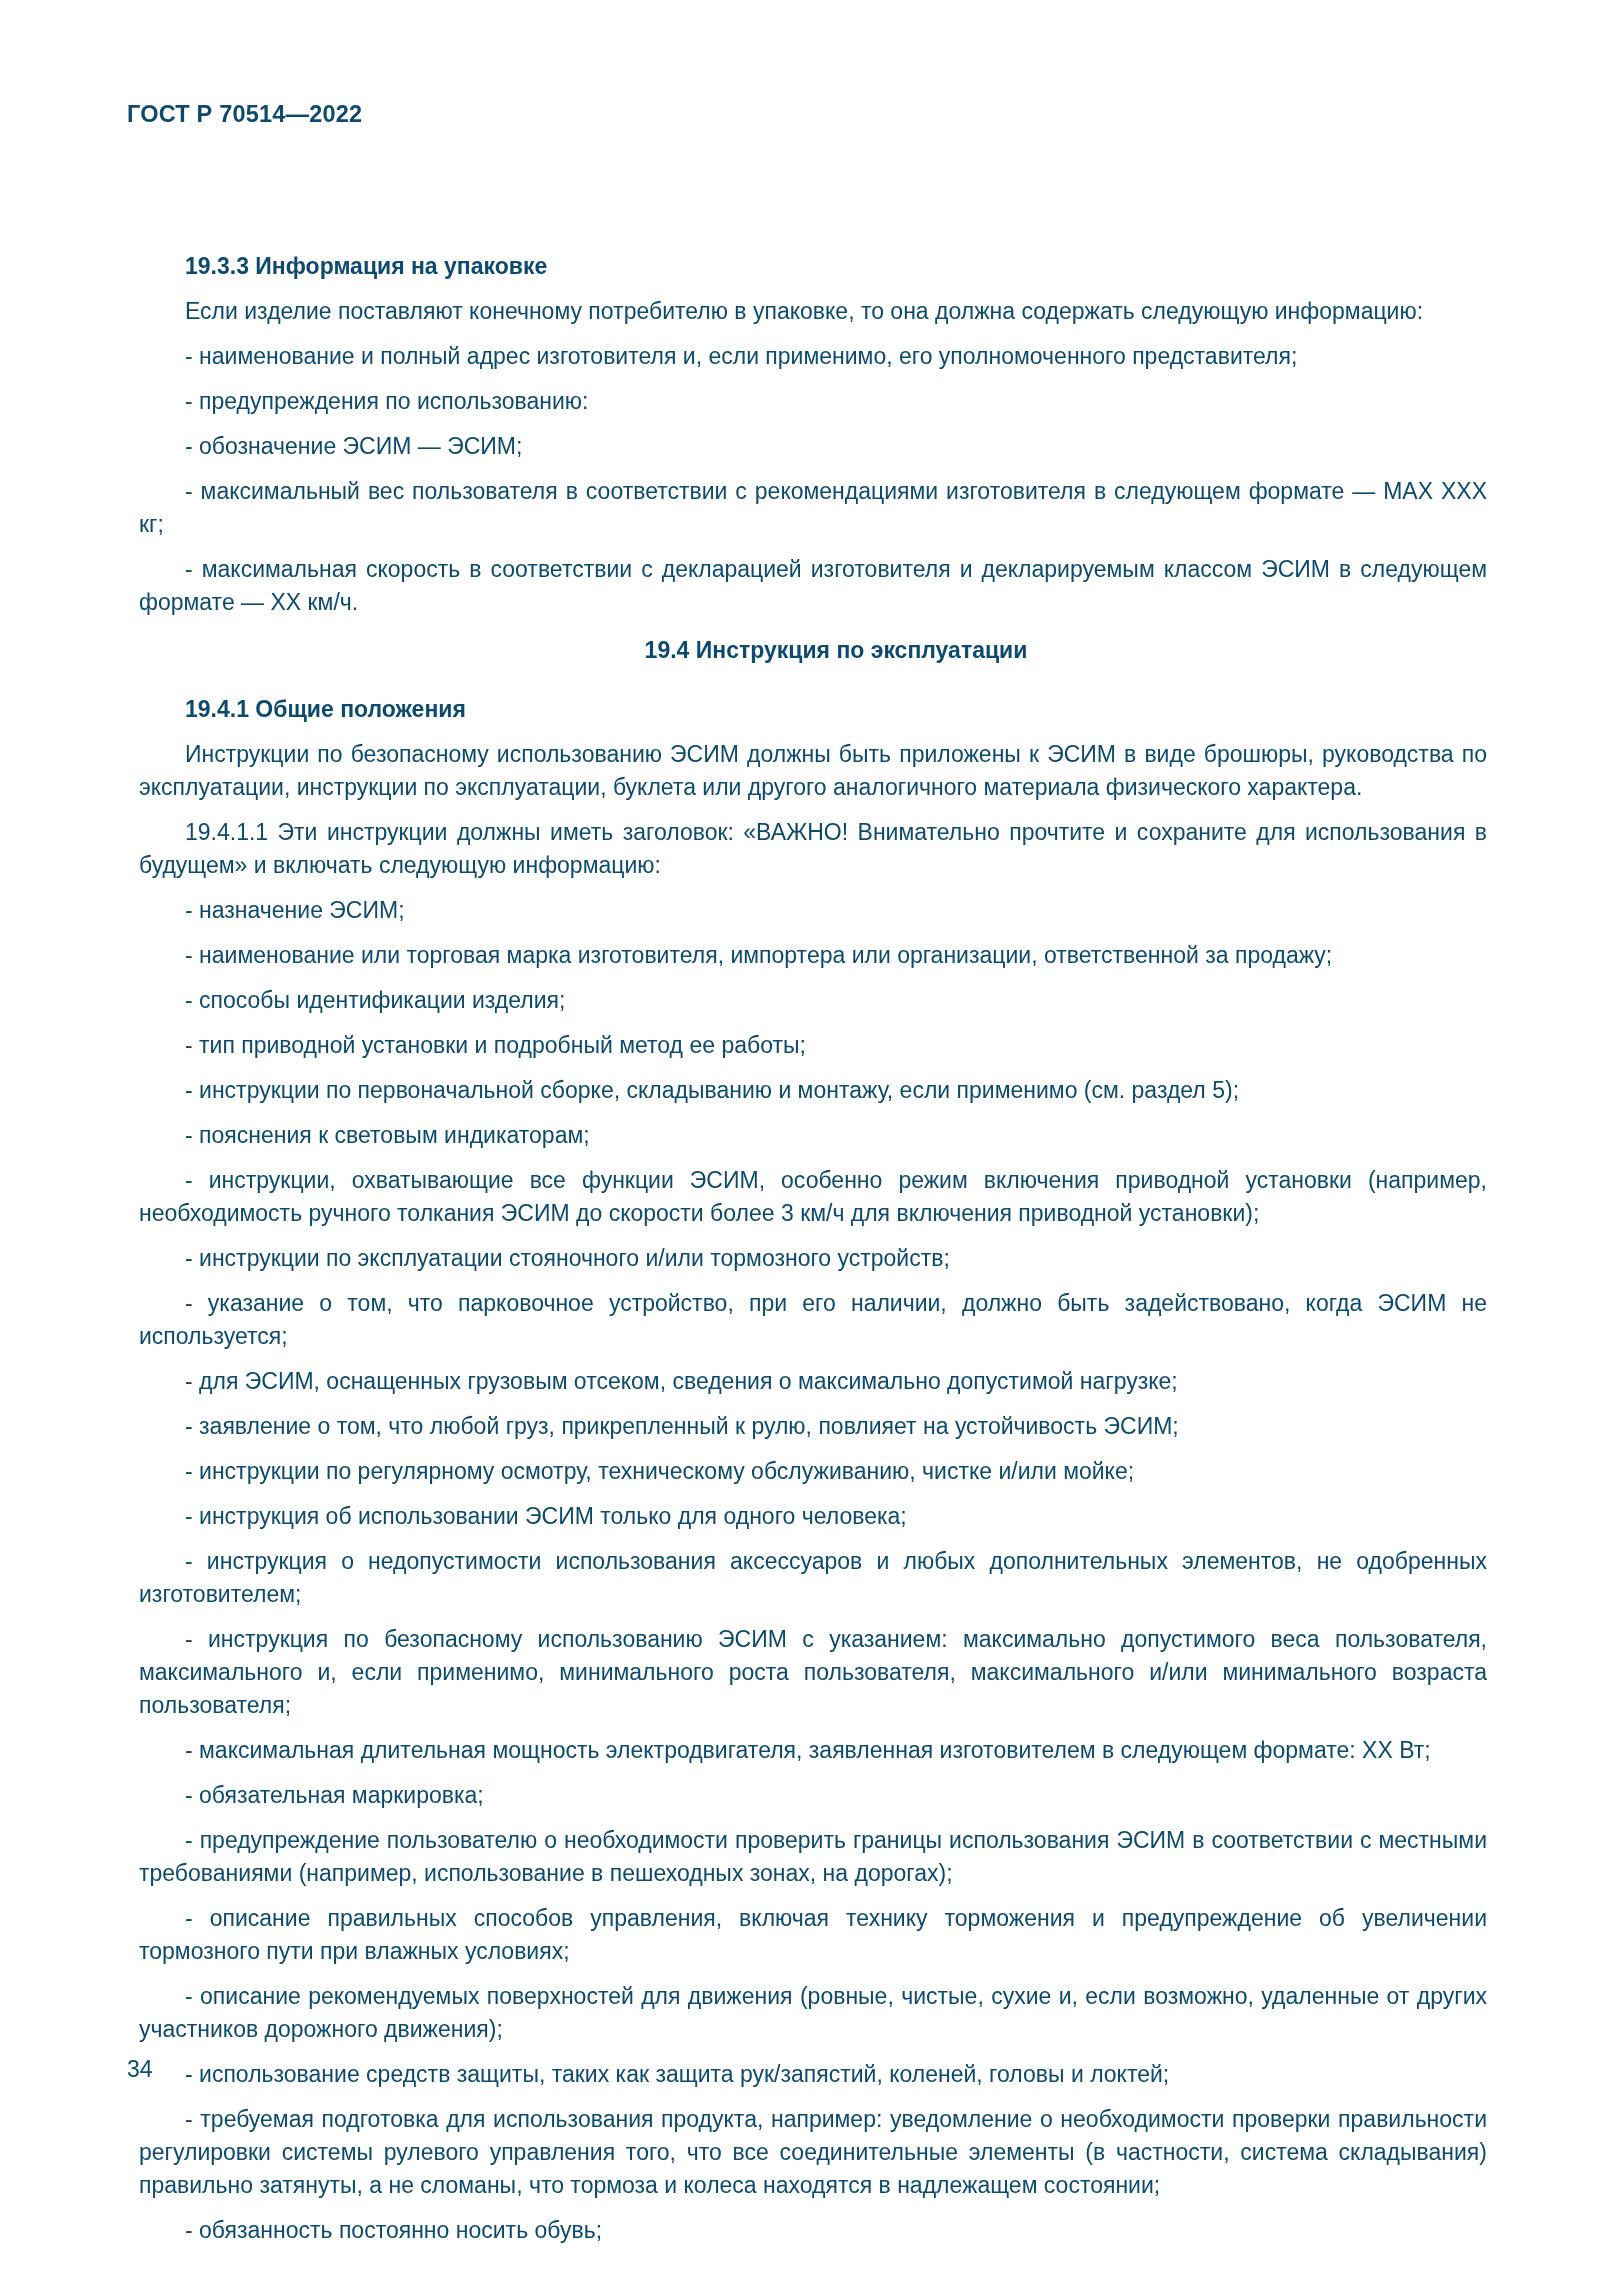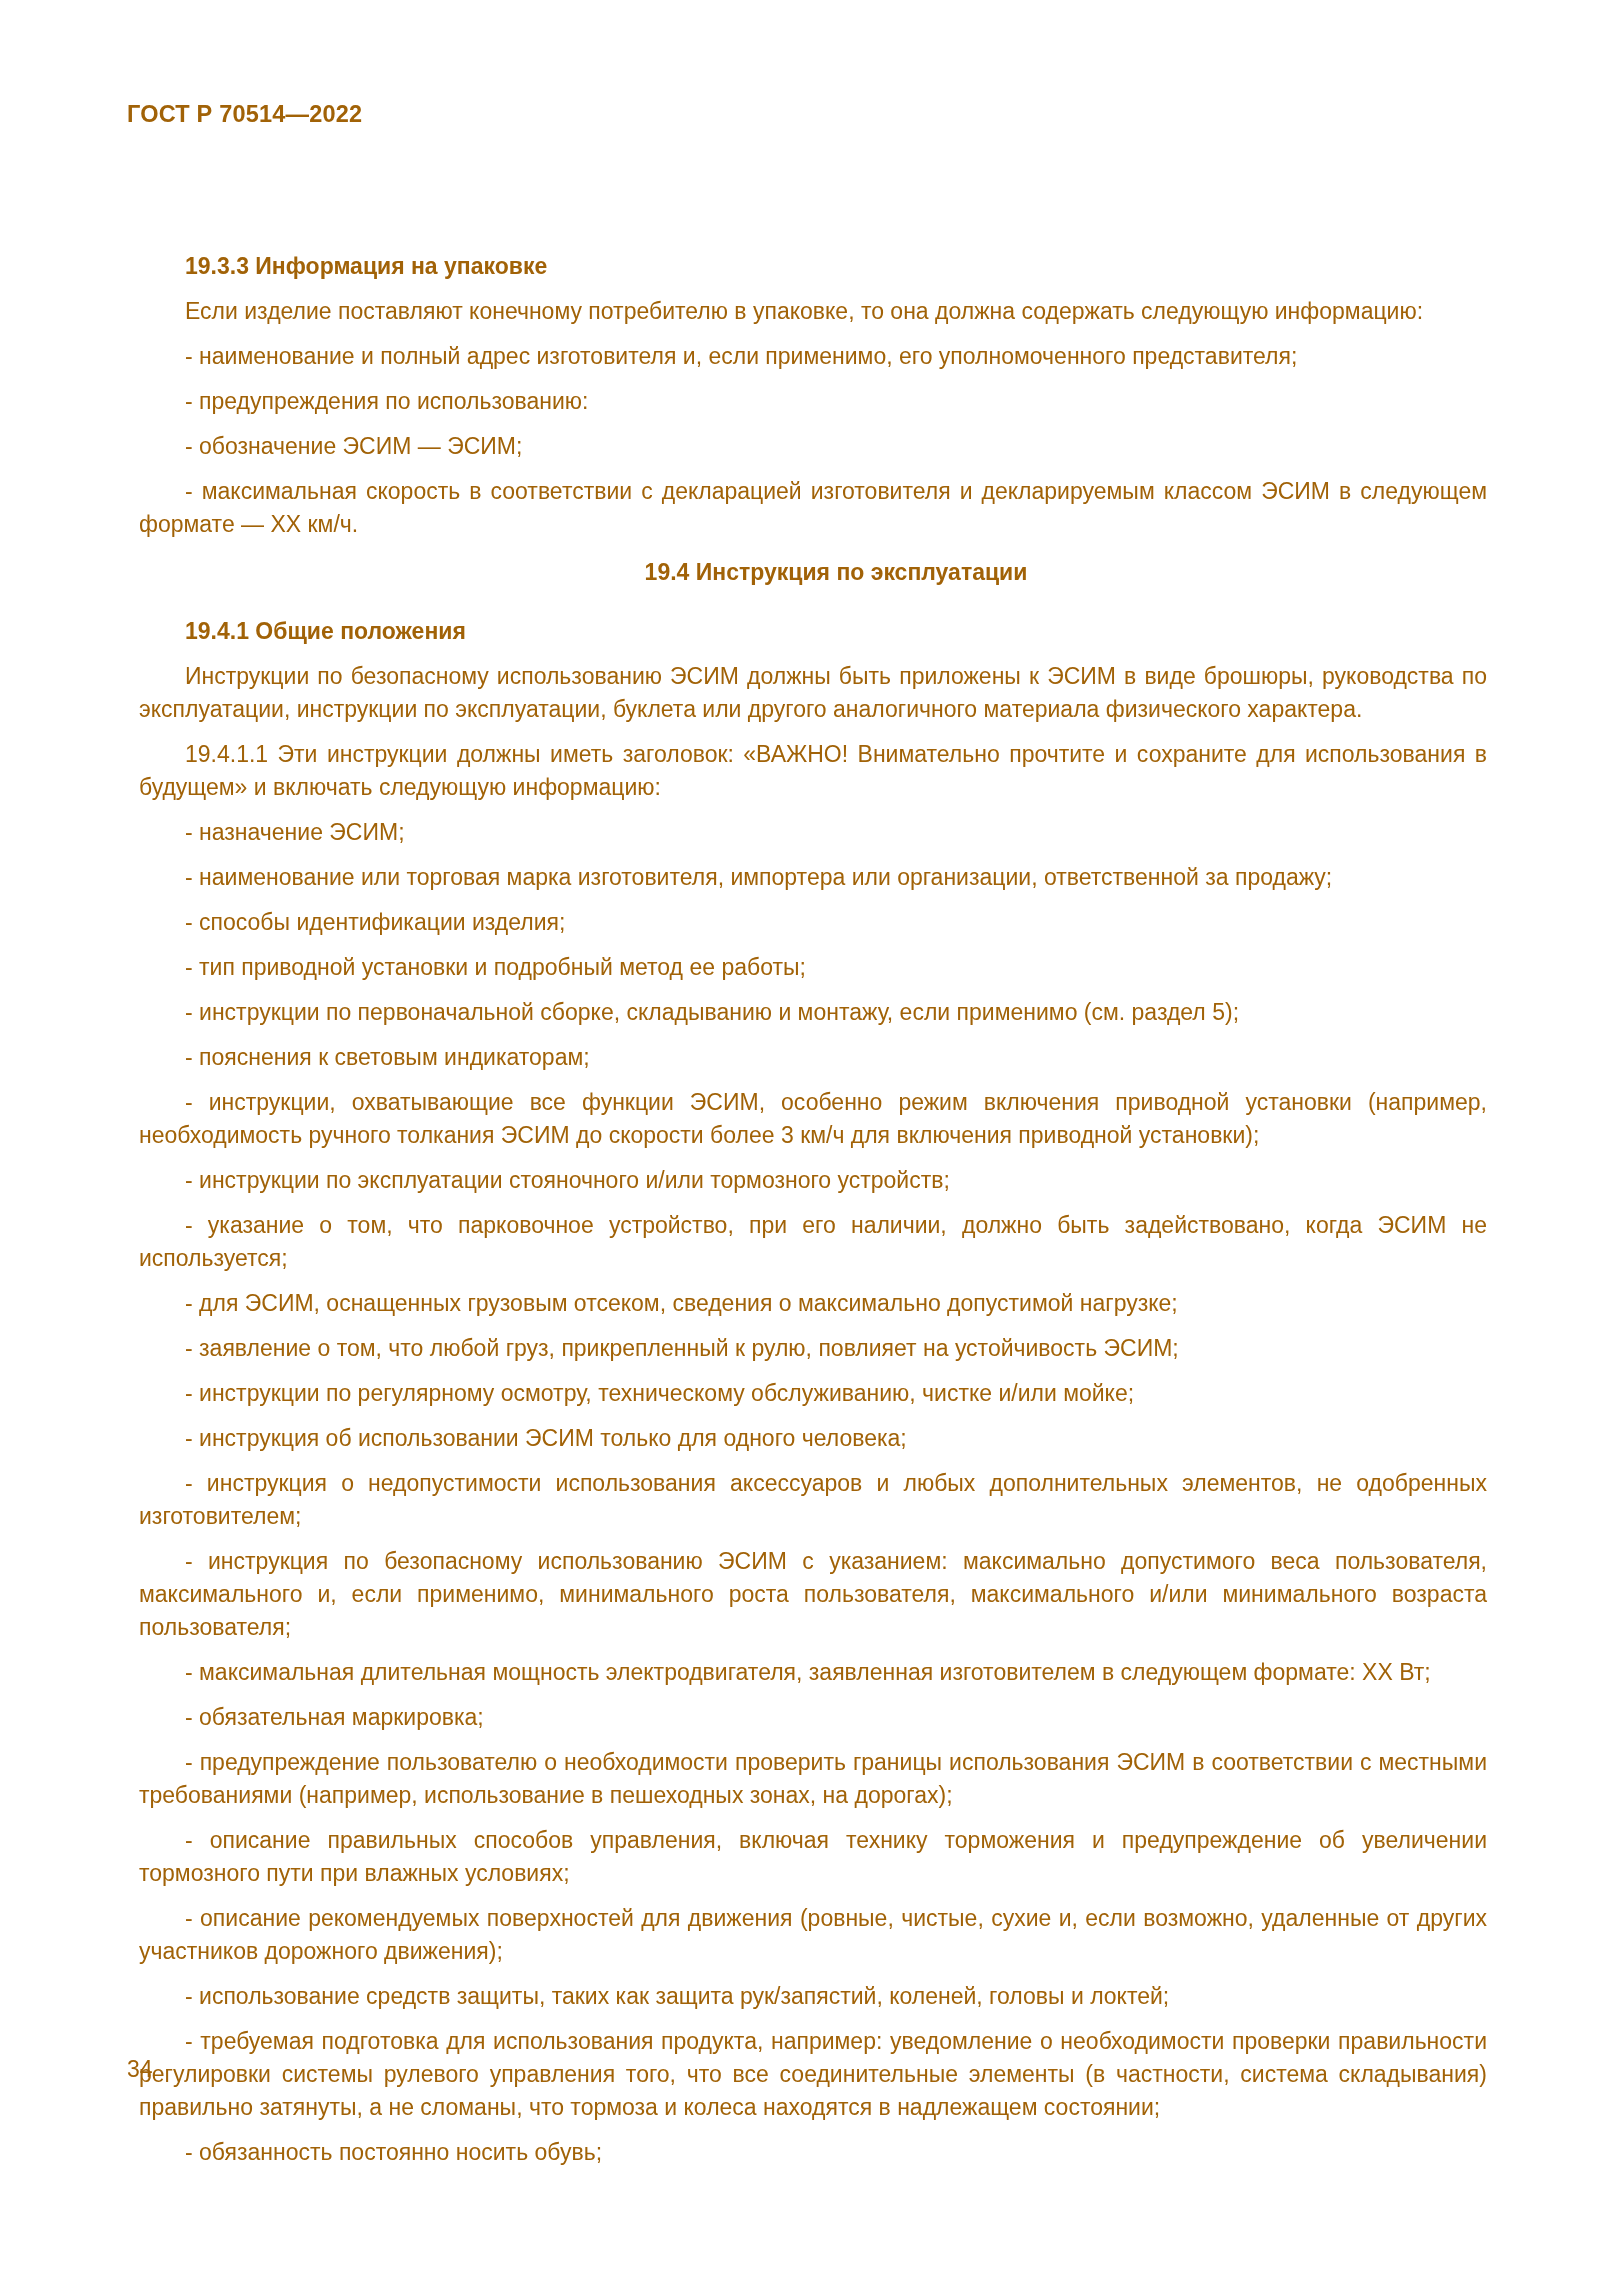--- a/index.html
+++ b/index.html
@@ -6,21 +6,21 @@
     margin: 0;
     padding: 0;
     background: #ffffff;
   }
   .page {
     position: relative;
     width: 1621px;
     height: 2293px;
     background: #ffffff;
     font-family: "Liberation Sans", "DejaVu Sans", sans-serif;
-    color: #a16207;
+    color: #0c4a6e;
     overflow: hidden;
   }
   .running-header {
     position: absolute;
     top: 101px;
     left: 127px;
     font-size: 23.5px;
     font-weight: bold;
     letter-spacing: 0.2px;
   }
@@ -60,20 +60,21 @@
 
 <div class="page">
   <div class="running-header">ГОСТ Р 70514—2022</div>
 
   <div class="content" id="content">
       <p class="heading">19.3.3 Информация на упаковке</p>
       <p class="paragraph">Если изделие поставляют конечному потребителю в упаковке, то она должна содержать следующую информацию:</p>
       <p class="list_item">- наименование и полный адрес изготовителя и, если применимо, его уполномоченного представителя;</p>
       <p class="list_item">- предупреждения по использованию:</p>
       <p class="list_item">- обозначение ЭСИМ — ЭСИМ;</p>
+      <p class="list_item">- максимальный вес пользователя в соответствии с рекомендациями изготовителя в следующем формате — MAX XXX кг;</p>
       <p class="list_item">- максимальная скорость в соответствии с декларацией изготовителя и декларируемым классом ЭСИМ в следующем формате — XX км/ч.</p>
       <p class="heading_spaced">19.4 Инструкция по эксплуатации</p>
       <p class="heading">19.4.1 Общие положения</p>
       <p class="paragraph">Инструкции по безопасному использованию ЭСИМ должны быть приложены к ЭСИМ в виде брошюры, руководства по эксплуатации, инструкции по эксплуатации, буклета или другого аналогичного материала физического характера.</p>
       <p class="paragraph">19.4.1.1 Эти инструкции должны иметь заголовок: «ВАЖНО! Внимательно прочтите и сохраните для использования в будущем» и включать следующую информацию:</p>
       <p class="list_item">- назначение ЭСИМ;</p>
       <p class="list_item">- наименование или торговая марка изготовителя, импортера или организации, ответственной за продажу;</p>
       <p class="list_item">- способы идентификации изделия;</p>
       <p class="list_item">- тип приводной установки и подробный метод ее работы;</p>
       <p class="list_item">- инструкции по первоначальной сборке, складыванию и монтажу, если применимо (см. раздел 5);</p>

